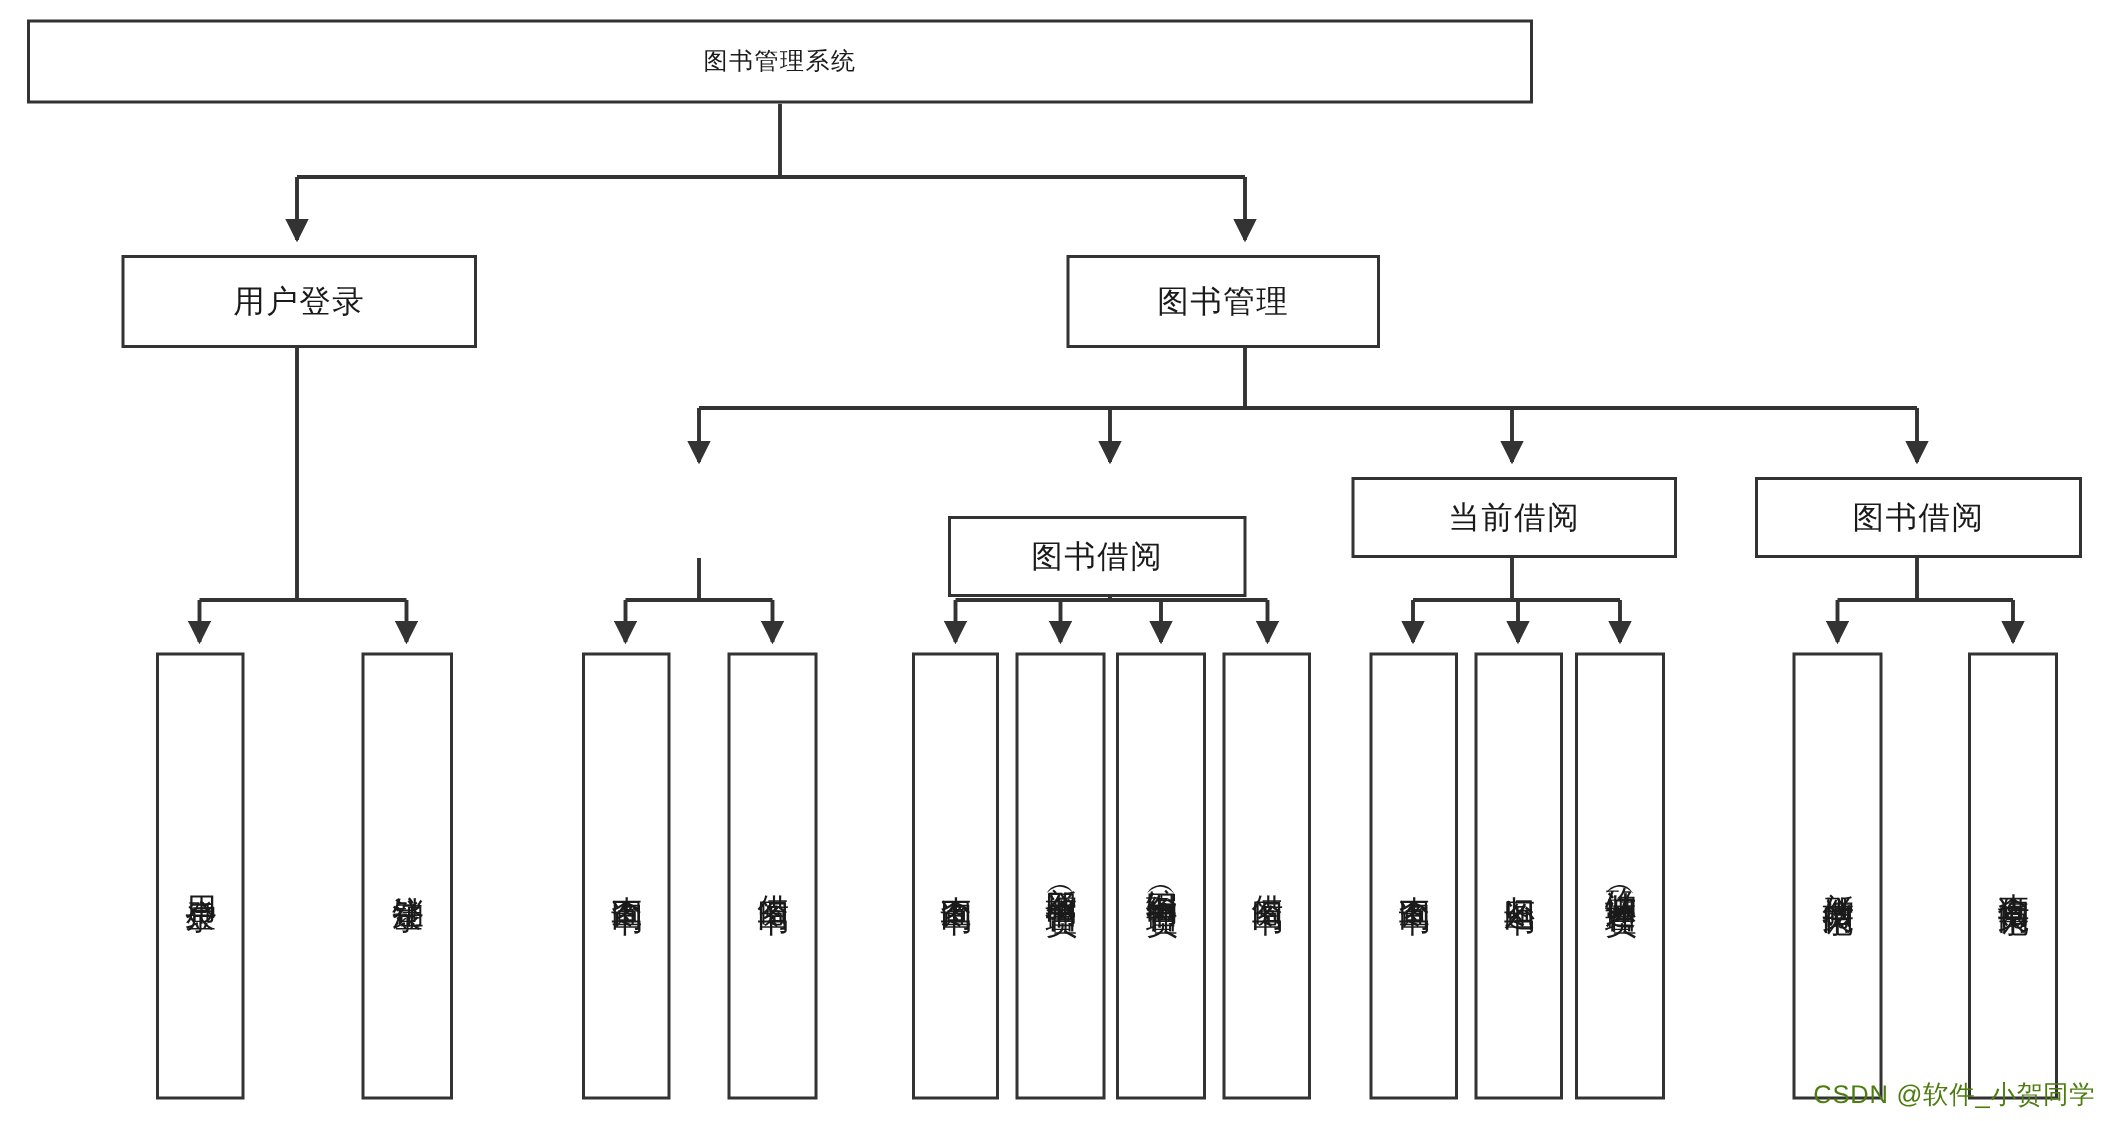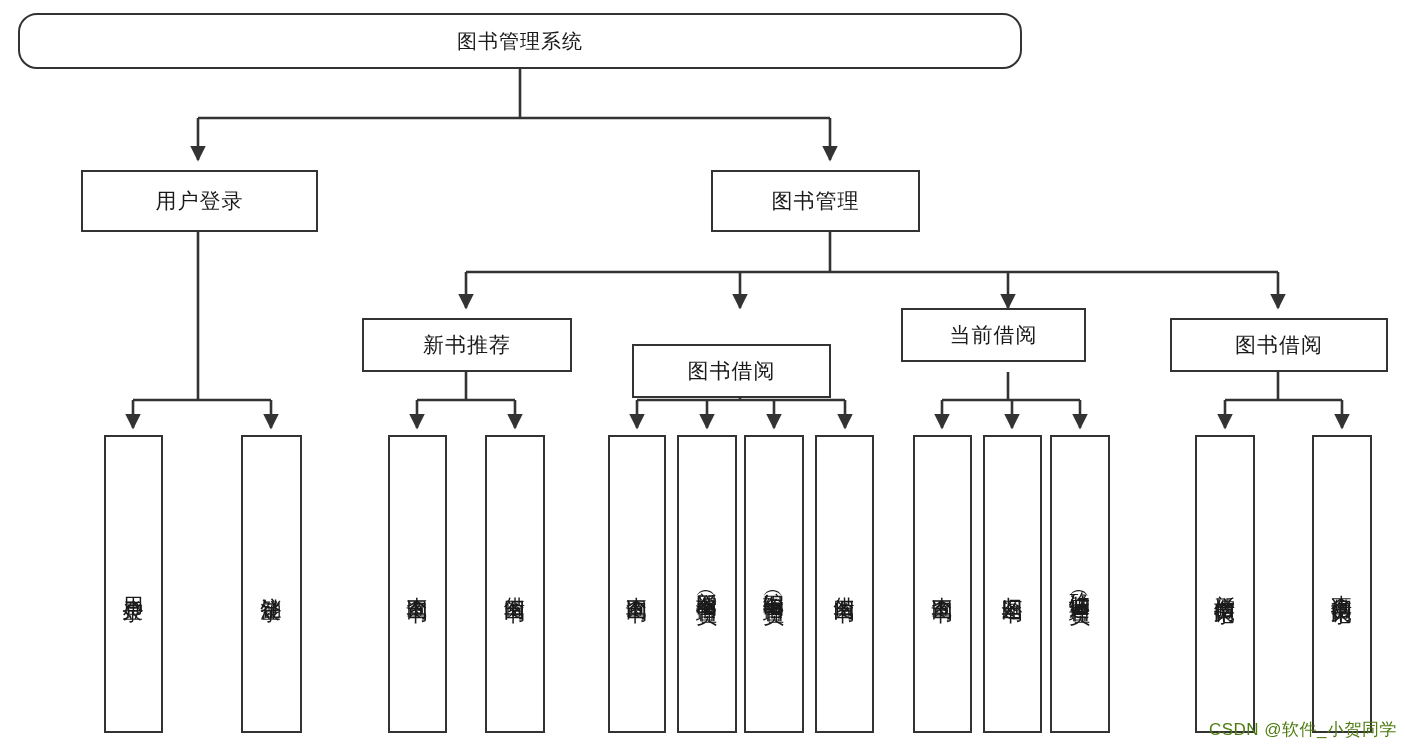--- a/index.html
+++ b/index.html
@@ -27,21 +27,21 @@
     letter-spacing:2px;
     line-height:1;
     padding-top:6px;
     padding-bottom:6px;
   }
   .node.vertical .vlabel{
     writing-mode:vertical-rl;
     text-orientation:upright;
     white-space:nowrap;
   }
-  .node.root{font-size:20px;border-radius:19px;}
+  .node.root{font-size:16px;}
   .watermark{
     position:absolute;
     right:8px;
     bottom:6px;
     font-size:17px;
     color:#4d7c0f;
     letter-spacing:0.5px;
     white-space:nowrap;
   }
 </style>
@@ -104,27 +104,24 @@
     <span>图书管理系统</span>
   </div>
 
   <div class="node horizontal" style="left: 81px; top: 170px; width: 237px; height: 62px;">
     <span>用户登录</span>
   </div>
   <div class="node horizontal" style="left: 711px; top: 170px; width: 209px; height: 62px;">
     <span>图书管理</span>
   </div>
 
-  <div class="node horizontal" style="left: 362px; top: 318px; width: 210px; height: 54px;">
-    <span>新书推荐</span>
-  </div>
   <div class="node horizontal" style="left: 632px; top: 318px; width: 199px; height: 54px; margin-top: 26px;">
     <span>图书借阅</span>
   </div>
-  <div class="node horizontal" style="left: 901px; top: 308px; width: 185px; height: 54px;">
+  <div class="node horizontal" style="left: 901px; top: 318px; width: 217px; height: 54px;">
     <span>当前借阅</span>
   </div>
   <div class="node horizontal" style="left: 1170px; top: 318px; width: 218px; height: 54px;">
     <span>图书借阅</span>
   </div>
 
   <div class="node vertical" style="left: 104px; top: 435px; width: 59px; height: 298px;">
     <span class="vlabel">用户登录</span>
   </div>
   <div class="node vertical" style="left: 241px; top: 435px; width: 61px; height: 298px;">

